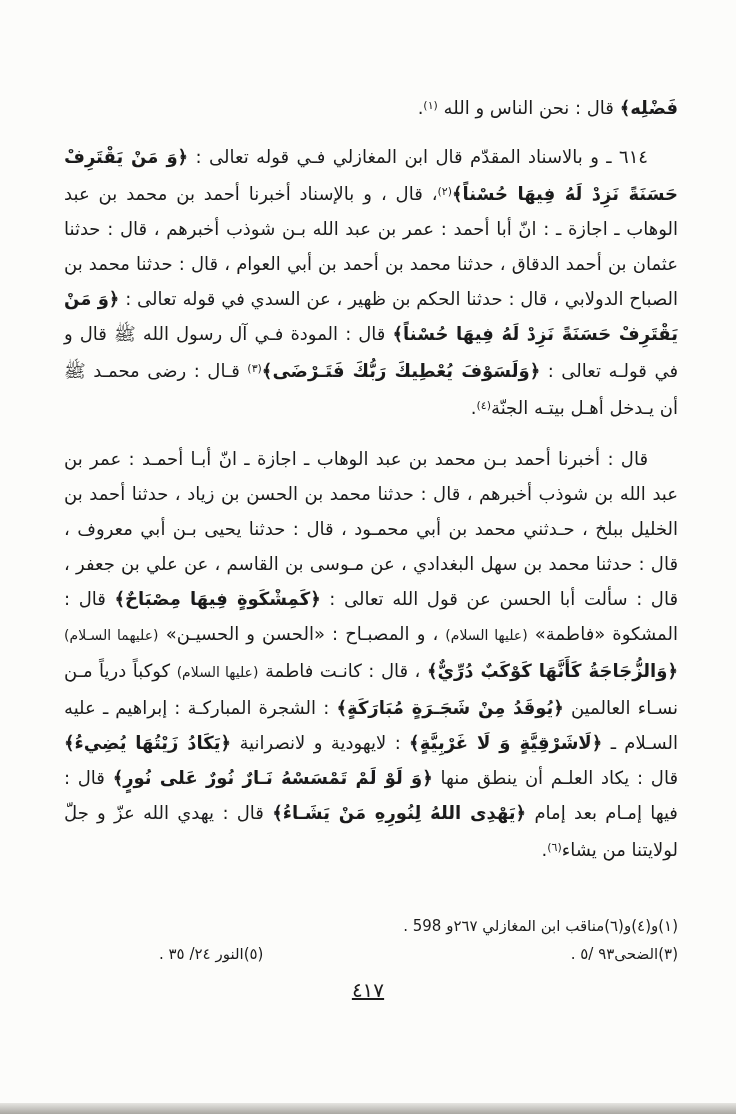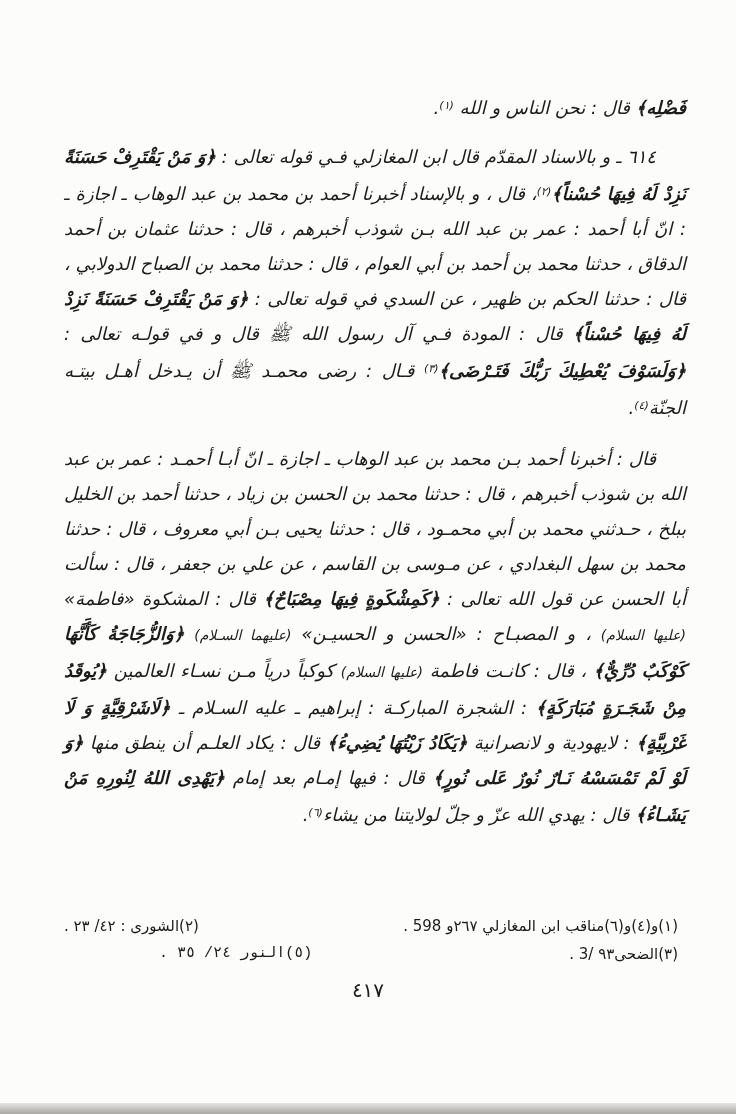--- a/index.html
+++ b/index.html
@@ -10,23 +10,22 @@
     margin: 0 auto;
     background: #fcfcfa;
     direction: rtl;
     font-family: "DejaVu Sans", sans-serif;
     color: #1b1b1b;
     overflow: hidden;
   }
   .text-block {
     position: absolute;
     top: 88px;
-    right: 50px;
+    right: 58px;
     left: 64px;
-    font-style: italic;
   }
   .para {
     margin: 0 0 16px 0;
     font-size: 18px;
     line-height: 35px;
     text-align: justify;
   }
   .continuation {
     text-align: right;
     margin-bottom: 14px;
@@ -45,28 +44,29 @@
     top: 912px;
     right: 58px;
     left: 64px;
     font-size: 15px;
     line-height: 28px;
   }
   .fn-row {
     display: flex;
     justify-content: space-between;
   }
-  .fn-left-indented { margin-left: 95px; font-family: Liberation Mono, monospace; }
+  .fn-left-indented { margin-left: 95px; }
   .page-number {
     position: absolute;
     top: 978px;
     left: 0;
     width: 100%;
     text-align: center;
     font-size: 20px;
+    text-decoration: underline;
   }
   .scan-edge {
     position: absolute;
     bottom: 0;
     left: 0;
     right: 0;
     height: 11px;
     background: linear-gradient(to bottom, #e6e5e1, #a9a7a2);
   }
 </style>
@@ -80,24 +80,23 @@
 
     <p class="para indent"><span class="seg-normal">٦١٤ ـ و بالاسناد المقدّم قال ابن المغازلي فـي قوله تعالى : </span><span class="seg-verse">﴿وَ مَنْ يَقْتَرِفْ حَسَنَةً نَزِدْ لَهُ فِيهَا حُسْناً﴾</span><span class="seg-fn">(٢)</span><span class="seg-normal">، قال ، و بالإسناد أخبرنا أحمد بن محمد بن عبد الوهاب ـ اجازة ـ : انّ أبا أحمد : عمر بن عبد الله بـن شوذب أخبرهم ، قال : حدثنا عثمان بن أحمد الدقاق ، حدثنا محمد بن أحمد بن أبي العوام ، قال : حدثنا محمد بن الصباح الدولابي ، قال : حدثنا الحكم بن ظهير ، عن السدي في قوله تعالى : </span><span class="seg-verse">﴿وَ مَنْ يَقْتَرِفْ حَسَنَةً نَزِدْ لَهُ فِيهَا حُسْناً﴾</span><span class="seg-normal"> قال : المودة فـي آل رسول الله ﷺ قال و في قولـه تعالى : </span><span class="seg-verse">﴿وَلَسَوْفَ يُعْطِيكَ رَبُّكَ فَتَـرْضَى﴾</span><span class="seg-fn">(٣)</span><span class="seg-normal"> قـال : رضى محمـد ﷺ أن يـدخل أهـل بيتـه الجنّة</span><span class="seg-fn">(٤)</span><span class="seg-normal">.</span></p>
 
 
     <p class="para indent"><span class="seg-normal">قال : أخبرنا أحمد بـن محمد بن عبد الوهاب ـ اجازة ـ انّ أبـا أحمـد : عمر بن عبد الله بن شوذب أخبرهم ، قال : حدثنا محمد بن الحسن بن زياد ، حدثنا أحمد بن الخليل ببلخ ، حـدثني محمد بن أبي محمـود ، قال : حدثنا يحيى بـن أبي معروف ، قال : حدثنا محمد بن سهل البغدادي ، عن مـوسى بن القاسم ، عن علي بن جعفر ، قال : سألت أبا الحسن عن قول الله تعالى : </span><span class="seg-verse">﴿كَمِشْكَوةٍ فِيهَا مِصْبَاحٌ﴾</span><span class="seg-normal"> قال : المشكوة «فاطمة» </span><span class="seg-small">(عليها السلام)</span><span class="seg-normal"> ، و المصبـاح : «الحسن و الحسيـن» </span><span class="seg-small">(عليهما السـلام)</span><span class="seg-normal"> </span><span class="seg-verse">﴿وَالزُّجَاجَةُ كَأَنَّهَا كَوْكَبٌ دُرِّيٌّ﴾</span><span class="seg-normal"> ، قال : كانـت فاطمة </span><span class="seg-small">(عليها السلام)</span><span class="seg-normal"> كوكباً درياً مـن نسـاء العالمين </span><span class="seg-verse">﴿يُوقَدُ مِنْ شَجَـرَةٍ مُبَارَكَةٍ﴾</span><span class="seg-normal"> : الشجرة المباركـة : إبراهيم ـ عليه السـلام ـ </span><span class="seg-verse">﴿لَاشَرْقِيَّةٍ وَ لَا غَرْبِيَّةٍ﴾</span><span class="seg-normal"> : لايهودية و لانصرانية </span><span class="seg-verse">﴿يَكَادُ زَيْتُهَا يُضِيءُ﴾</span><span class="seg-normal"> قال : يكاد العلـم أن ينطق منها </span><span class="seg-verse">﴿وَ لَوْ لَمْ تَمْسَسْهُ نَـارٌ نُورٌ عَلى نُورٍ﴾</span><span class="seg-normal"> قال : فيها إمـام بعد إمام </span><span class="seg-verse">﴿يَهْدِى اللهُ لِنُورِهِ مَنْ يَشَـاءُ﴾</span><span class="seg-normal"> قال : يهدي الله عزّ و جلّ لولايتنا من يشاء</span><span class="seg-fn">(٦)</span><span class="seg-normal">.</span></p>
   </div>
 
   <div class="footnotes">
     <div class="fn-row">
       <span>(١)و(٤)و(٦)مناقب ابن المغازلي ٢٦٧و 598 .</span>
-      <span>(٢)الشورى : ٤٢/ ٢٣ .</span>
     </div>
     <div class="fn-row">
-      <span>(٣)الضحى٩٣ /3 .</span>
+      <span>(٣)الضحى٩٣ /٥ .</span>
       <span class="fn-left-indented">(٥)النور ٢٤/ ٣٥ .</span>
     </div>
   </div>
 
   <div class="page-number">٤١٧</div>
 
   <div class="scan-edge"></div>
 
 </div>
 

